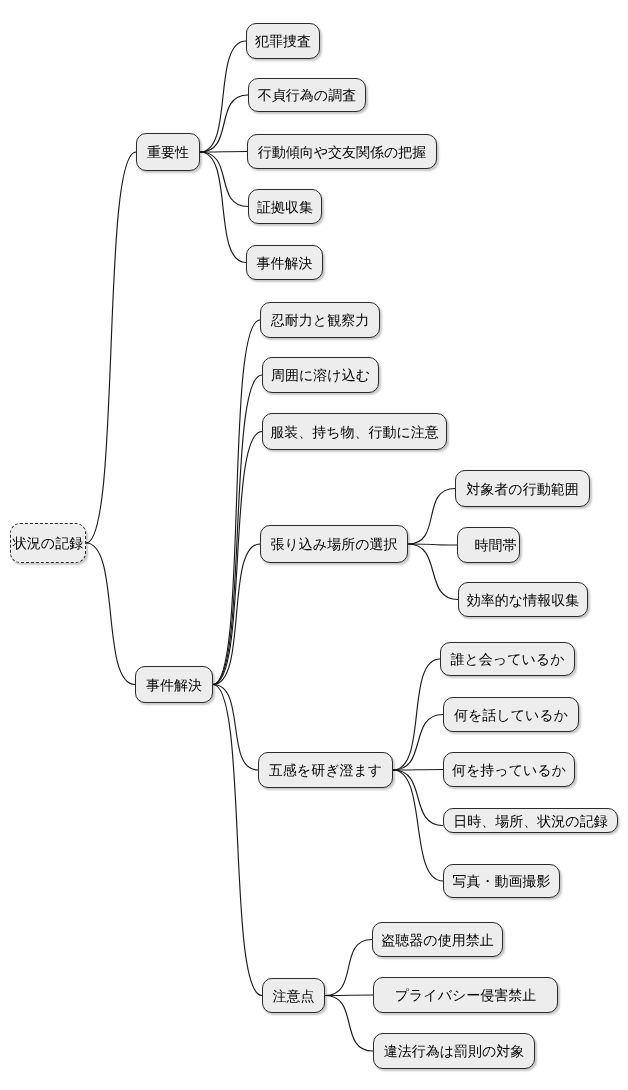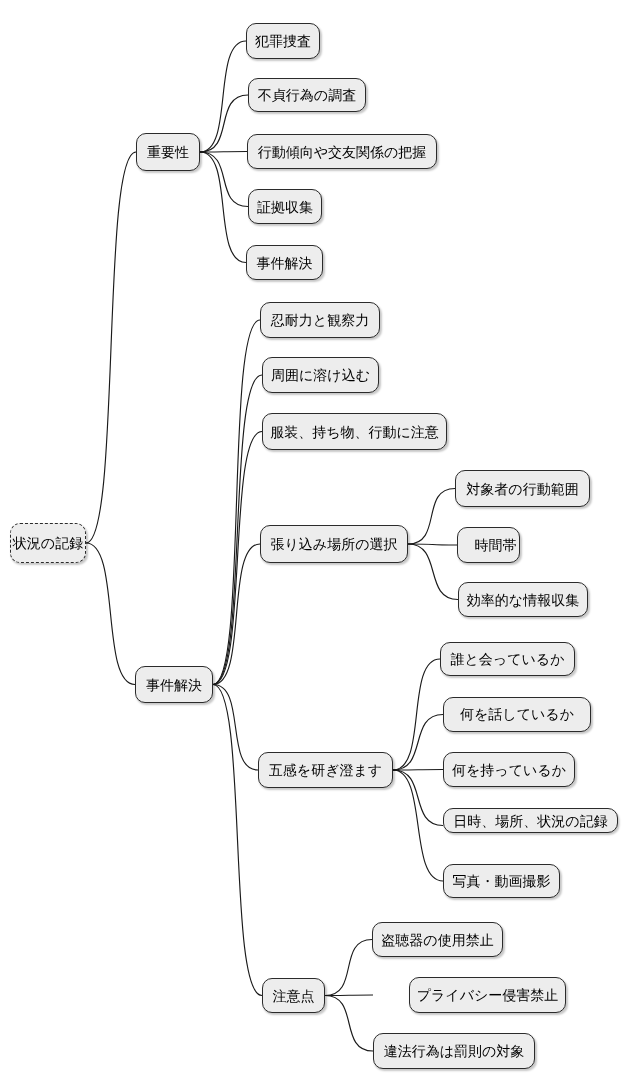--- a/index.html
+++ b/index.html
@@ -87,21 +87,21 @@
     <div class="node" style="left: 135px; top: 666px; width: 78px; height: 37px;">事件解決</div>
     <div class="node" style="left: 260px; top: 302px; width: 120px; height: 36px;">忍耐力と観察力</div>
     <div class="node" style="left: 262px; top: 357px; width: 117px; height: 36px;">周囲に溶け込む</div>
     <div class="node" style="left: 262px; top: 413px; width: 185px; height: 37px;">服装、持ち物、行動に注意</div>
     <div class="node" style="left: 260px; top: 525px; width: 148px; height: 38px;">張り込み場所の選択</div>
     <div class="node" style="left: 455px; top: 470px; width: 135px; height: 37px;">対象者の行動範囲</div>
     <div class="node" style="left: 457px; top: 527px; width: 63px; height: 36px; padding-left: 14px;">時間帯</div>
     <div class="node" style="left: 458px; top: 582px; width: 130px; height: 35px;">効率的な情報収集</div>
     <div class="node" style="left: 258px; top: 752px; width: 135px; height: 36px;">五感を研ぎ澄ます</div>
     <div class="node" style="left: 440px; top: 642px; width: 135px; height: 34px;">誰と会っているか</div>
-    <div class="node" style="left: 443px; top: 697px; width: 148px; height: 35px; font-family: Liberation Serif, serif;">何を話しているか</div>
+    <div class="node" style="left: 443px; top: 697px; width: 136px; height: 35px;">何を話しているか</div>
     <div class="node" style="left: 443px; top: 752px; width: 132px; height: 35px;">何を持っているか</div>
     <div class="node" style="left: 443px; top: 808px; width: 175px; height: 25px;">日時、場所、状況の記録</div>
     <div class="node" style="left: 443px; top: 864px; width: 117px; height: 34px;">写真・動画撮影</div>
     <div class="node" style="left: 262px; top: 978px; width: 63px; height: 35px;">注意点</div>
     <div class="node" style="left: 372px; top: 922px; width: 131px; height: 35px;">盗聴器の使用禁止</div>
-    <div class="node" style="left: 373px; top: 977px; width: 157px; height: 36px; margin-left: 36px;">プライバシー侵害禁止</div>
+    <div class="node" style="left: 373px; top: 977px; width: 185px; height: 36px;">プライバシー侵害禁止</div>
     <div class="node" style="left: 373px; top: 1033px; width: 162px; height: 36px;">違法行為は罰則の対象</div>
   </div>
 
 </body></html>

